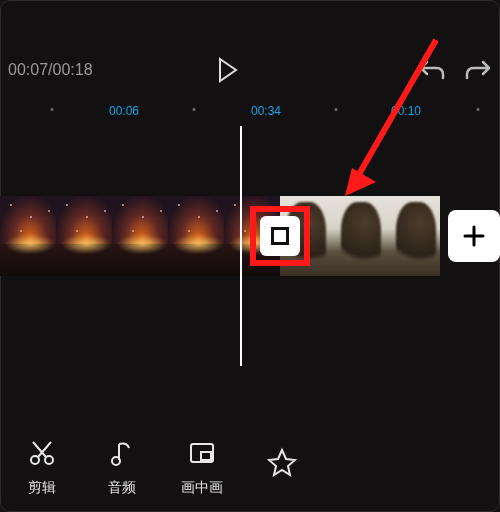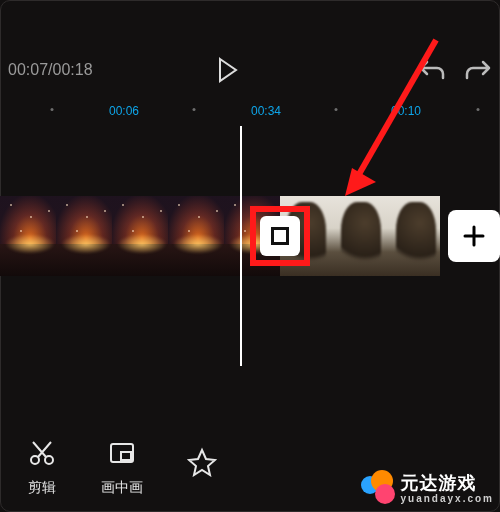--- a/index.html
+++ b/index.html
@@ -311,42 +311,41 @@
           <circle cx="8" cy="22" r="4"></circle>
           <circle cx="22" cy="22" r="4"></circle>
           <path d="M11 19 L24 4 M19 19 L6 4"></path>
         </svg>
       </div>
       <span>剪辑</span>
     </div>
     <div class="tool">
       <div class="ico">
         <svg width="30" height="30" viewBox="0 0 30 30">
+          <path d="M12 6 V22"></path>
+          <circle cx="9" cy="23" r="4"></circle>
+          <path d="M12 6 Q20 4 22 10"></path>
+        </svg>
+      </div>
+      <span>音频</span>
+    </div>
+    <div class="tool">
+      <div class="ico">
+        <svg width="30" height="30" viewBox="0 0 30 30">
           <rect x="4" y="6" width="22" height="18" rx="2"></rect>
           <rect x="14" y="14" width="10" height="8"></rect>
         </svg>
       </div>
       <span>画中画</span>
     </div>
     <div class="tool">
       <div class="ico">
         <svg width="30" height="30" viewBox="0 0 30 30">
           <path d="M15 3 L19 12 L28 13 L21 19 L23 28 L15 23 L7 28 L9 19 L2 13 L11 12 Z"></path>
         </svg>
       </div>
       <span></span>
     </div>
   </div>
 
-  <div class="wm">
-    <div class="logo">
-      <div class="b1"></div>
-        <div class="b2"></div>
-        <div class="b3"></div>
-    </div>
-    <div>
-      <span class="txt">元达游戏</span>
-      <span class="sub">yuandayx.com</span>
-    </div>
-  </div>
 
   <div class="frame"></div>
 </div>
 
 </body></html>

